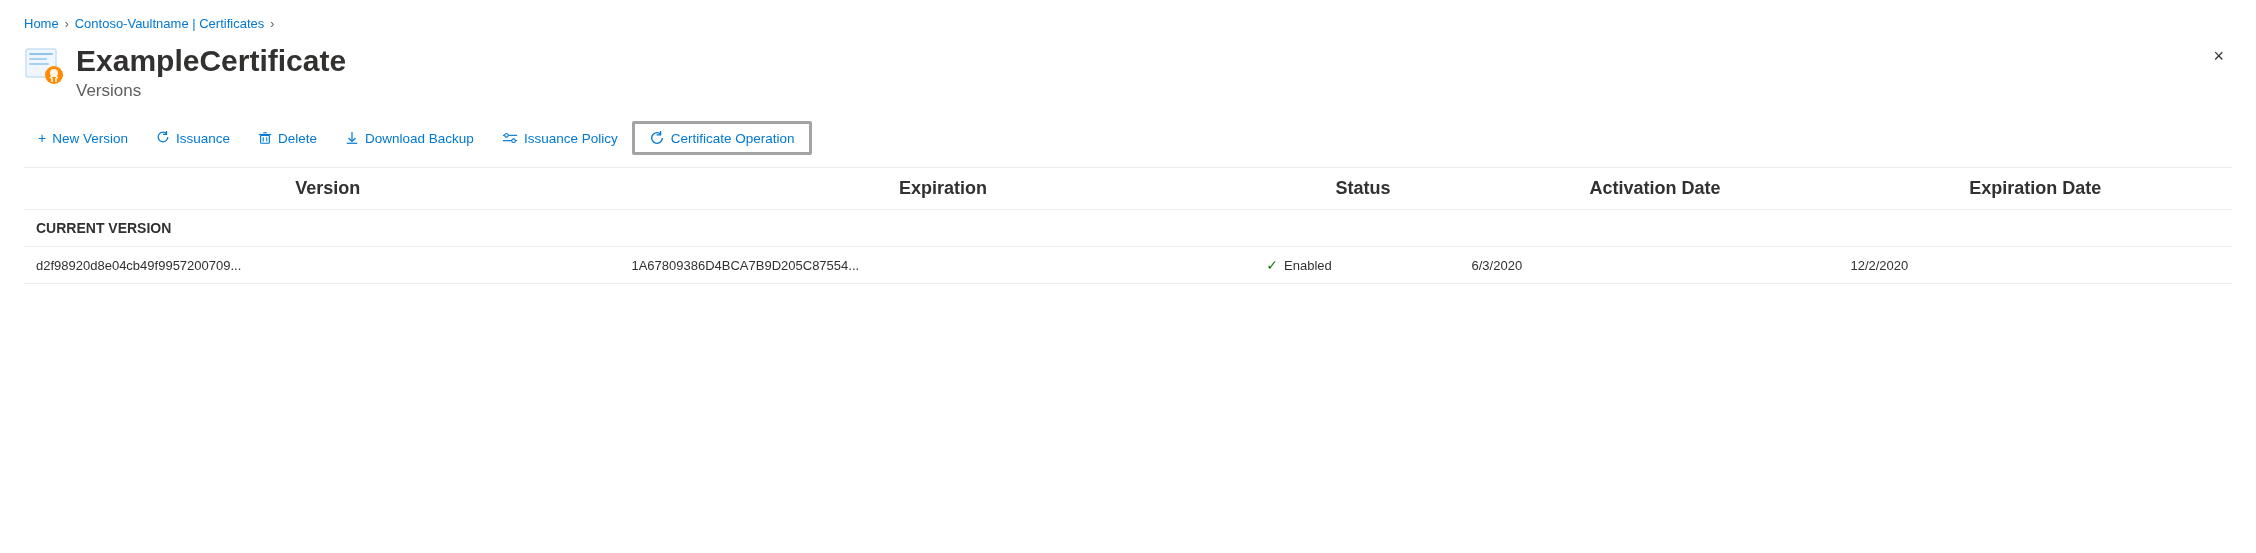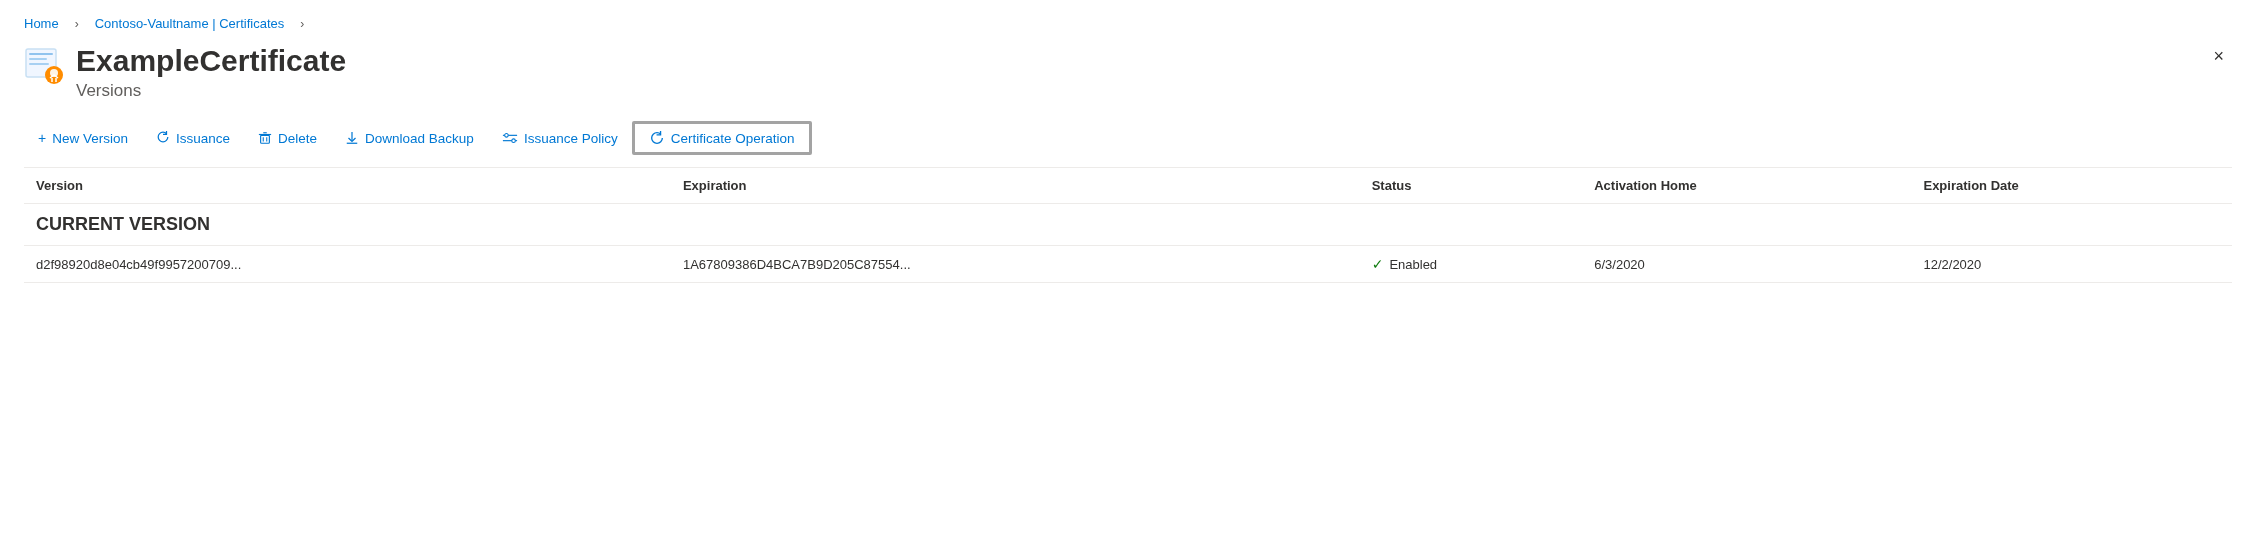--- a/index.html
+++ b/index.html
@@ -9,21 +9,21 @@
       color: #323130;
       font-size: 14px;
       min-height: 553px;
       width: 100%;
       position: relative;
     }
 
     .breadcrumb {
       display: flex;
       align-items: center;
-      gap: 16px;
+      gap: 6px;
       padding: 16px 24px 8px 24px;
       font-size: 13px;
       color: #0078d4;
     }
     .breadcrumb a {
       color: #0078d4;
       text-decoration: none;
       cursor: pointer;
     }
     .breadcrumb-sep {
@@ -116,33 +116,33 @@
     }
     table {
       width: 100%;
       border-collapse: collapse;
       margin-top: 0;
     }
     thead tr {
       border-bottom: 1px solid #edebe9;
     }
     thead th {
-      text-align: left;
+      text-align: center;
       padding: 10px 12px 10px 0;
       font-weight: 600;
-      font-size: 13px;
+      font-size: 18px;
       color: #323130;
       white-space: nowrap;
     }
     thead th:first-child { padding-left: 12px; }
 
     .section-header td {
       padding: 10px 12px;
       font-weight: 700;
-      font-size: 18px;
+      font-size: 14px;
       color: #323130;
       border-bottom: 1px solid #edebe9;
       background: #fff;
     }
 
     tbody tr.data-row td {
       padding: 10px 12px 10px 0;
       border-bottom: 1px solid #edebe9;
       font-size: 13px;
       color: #323130;
@@ -252,21 +252,21 @@
 
 <hr class="divider-line">
 
 <div class="table-container">
   <table>
     <thead>
       <tr>
         <th>Version</th>
         <th>Expiration</th>
         <th>Status</th>
-        <th>Activation Home</th>
+        <th>Activation Date</th>
         <th>Expiration Date</th>
       </tr>
     </thead>
     <tbody>
       <tr class="section-header">
         <td colspan="5">CURRENT VERSION</td>
       </tr>
       <tr class="data-row">
         <td>d2f98920d8e04cb49f9957200709...</td>
         <td>1A67809386D4BCA7B9D205C87554...</td>

